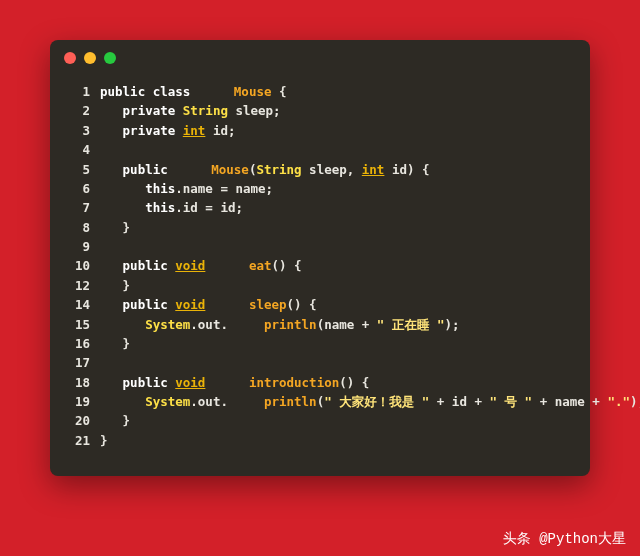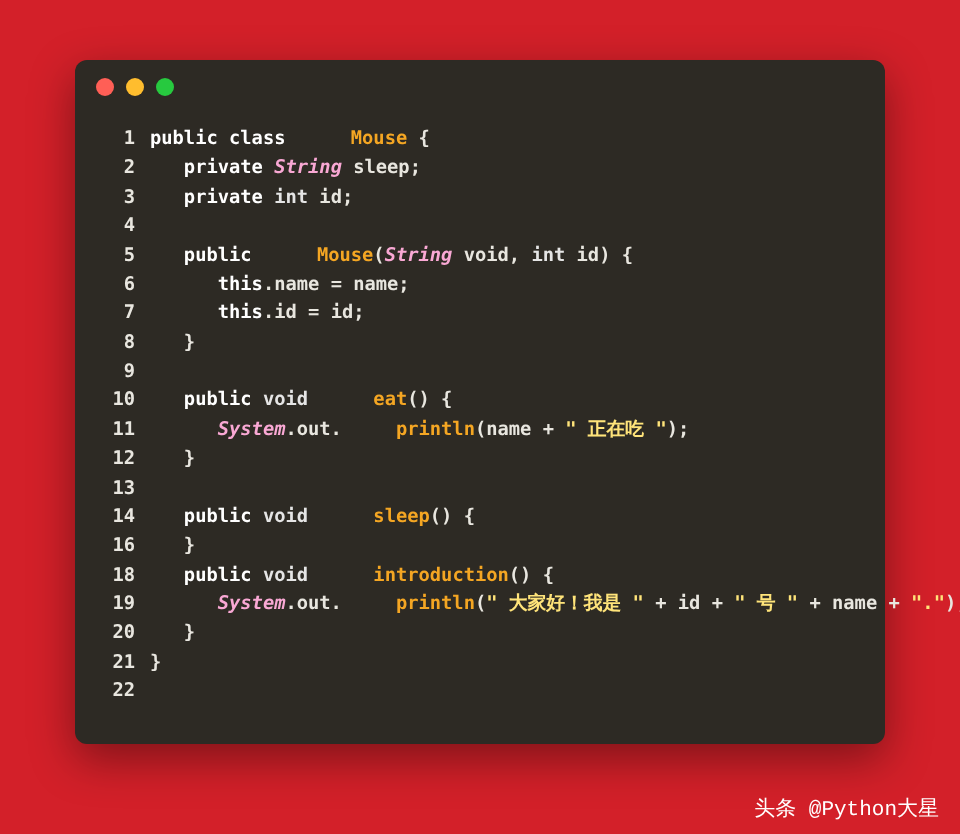--- a/index.html
+++ b/index.html
@@ -42,22 +42,22 @@
     .ln {
       width: 26px;
       text-align: right;
       color: #e8e6df;
       flex-shrink: 0;
       margin-right: 10px;
       font-weight: bold;
     }
     .txt { flex: 1; font-weight: bold; }
     .kw { color: #ffffff; }
-    .kw2 { color: #e5e5e5; }
-    .type { color: #f9a8d4; font-style: italic; }
+    .kw2 { color: #eab308; text-decoration: underline; }
+    .type { color: #fde047; }
     .cls { color: #f4a623; padding-left: 36px; }
     .str { color: #ffe47a; }
     .footer {
       position: absolute;
       right: 14px;
       bottom: 8px;
       color: #fff;
       font-family: Liberation Mono, monospace;
       font-size: 14px;
     }
@@ -69,32 +69,31 @@
   <div class="titlebar">
     <div class="dot dot-red"></div>
     <div class="dot dot-yellow"></div>
     <div class="dot dot-green"></div>
   </div>
   <div class="code" id="code-area">
       <div class="line"><span class="ln">1</span><span class="txt"><span class="kw">public </span><span class="kw">class </span><span class="cls">Mouse</span><span class=" {"> {</span></span></div>
       <div class="line"><span class="ln">2</span><span class="txt"><span class="">   </span><span class="kw">private </span><span class="type">String</span><span class=" name;"> sleep;</span></span></div>
       <div class="line"><span class="ln">3</span><span class="txt"><span class="">   </span><span class="kw">private </span><span class="kw2">int</span><span class=" id;"> id;</span></span></div>
       <div class="line"><span class="ln">4</span><span class="txt">&nbsp;</span></div>
-      <div class="line"><span class="ln">5</span><span class="txt"><span class="">   </span><span class="kw">public </span><span class="cls">Mouse</span><span class="">(</span><span class="type">String</span><span class=" name, "> void, </span><span class="kw2">int</span><span class=" id) {"> id) {</span></span></div>
+      <div class="line"><span class="ln">5</span><span class="txt"><span class="">   </span><span class="kw">public </span><span class="cls">Mouse</span><span class="">(</span><span class="type">String</span><span class=" name, "> sleep, </span><span class="kw2">int</span><span class=" id) {"> id) {</span></span></div>
       <div class="line"><span class="ln">6</span><span class="txt"><span class="">      </span><span class="kw">this</span><span class="">.name = name;</span></span></div>
       <div class="line"><span class="ln">7</span><span class="txt"><span class="">      </span><span class="kw">this</span><span class="">.id = id;</span></span></div>
       <div class="line"><span class="ln">8</span><span class="txt"><span class="">   }</span></span></div>
       <div class="line"><span class="ln">9</span><span class="txt">&nbsp;</span></div>
       <div class="line"><span class="ln">10</span><span class="txt"><span class="">   </span><span class="kw">public </span><span class="kw2">void</span><span class=" "> </span><span class="cls">eat</span><span class="">() {</span></span></div>
-      <div class="line"><span class="ln">11</span><span class="txt"><span class="">      </span><span class="type">System</span><span class="">.out.</span><span class="cls">println</span><span class="">(name + </span><span class="str">" 正在吃 "</span><span class="">);</span></span></div>
       <div class="line"><span class="ln">12</span><span class="txt"><span class="">   }</span></span></div>
-      <div class="line"><span class="ln">13</span><span class="txt">&nbsp;</span></div>
       <div class="line"><span class="ln">14</span><span class="txt"><span class="">   </span><span class="kw">public </span><span class="kw2">void</span><span class=" "> </span><span class="cls">sleep</span><span class="">() {</span></span></div>
+      <div class="line"><span class="ln">15</span><span class="txt"><span class="">      </span><span class="type">System</span><span class="">.out.</span><span class="cls">println</span><span class="">(name + </span><span class="str">" 正在睡 "</span><span class="">);</span></span></div>
       <div class="line"><span class="ln">16</span><span class="txt"><span class="">   }</span></span></div>
+      <div class="line"><span class="ln">17</span><span class="txt">&nbsp;</span></div>
       <div class="line"><span class="ln">18</span><span class="txt"><span class="">   </span><span class="kw">public </span><span class="kw2">void</span><span class=" "> </span><span class="cls">introduction</span><span class="">() {</span></span></div>
       <div class="line"><span class="ln">19</span><span class="txt"><span class="">      </span><span class="type">System</span><span class="">.out.</span><span class="cls">println</span><span class="">(</span><span class="str">" 大家好！我是 "</span><span class=" + id + "> + id + </span><span class="str">" 号 "</span><span class=" + name + "> + name + </span><span class="str">"."</span><span class="">);</span></span></div>
       <div class="line"><span class="ln">20</span><span class="txt"><span class="">   }</span></span></div>
       <div class="line"><span class="ln">21</span><span class="txt"><span class="">}</span></span></div>
-      <div class="line"><span class="ln">22</span><span class="txt">&nbsp;</span></div>
     </div>
 </div>
 
 <div class="footer">头条 @Python大星</div>
 
 </body></html>

